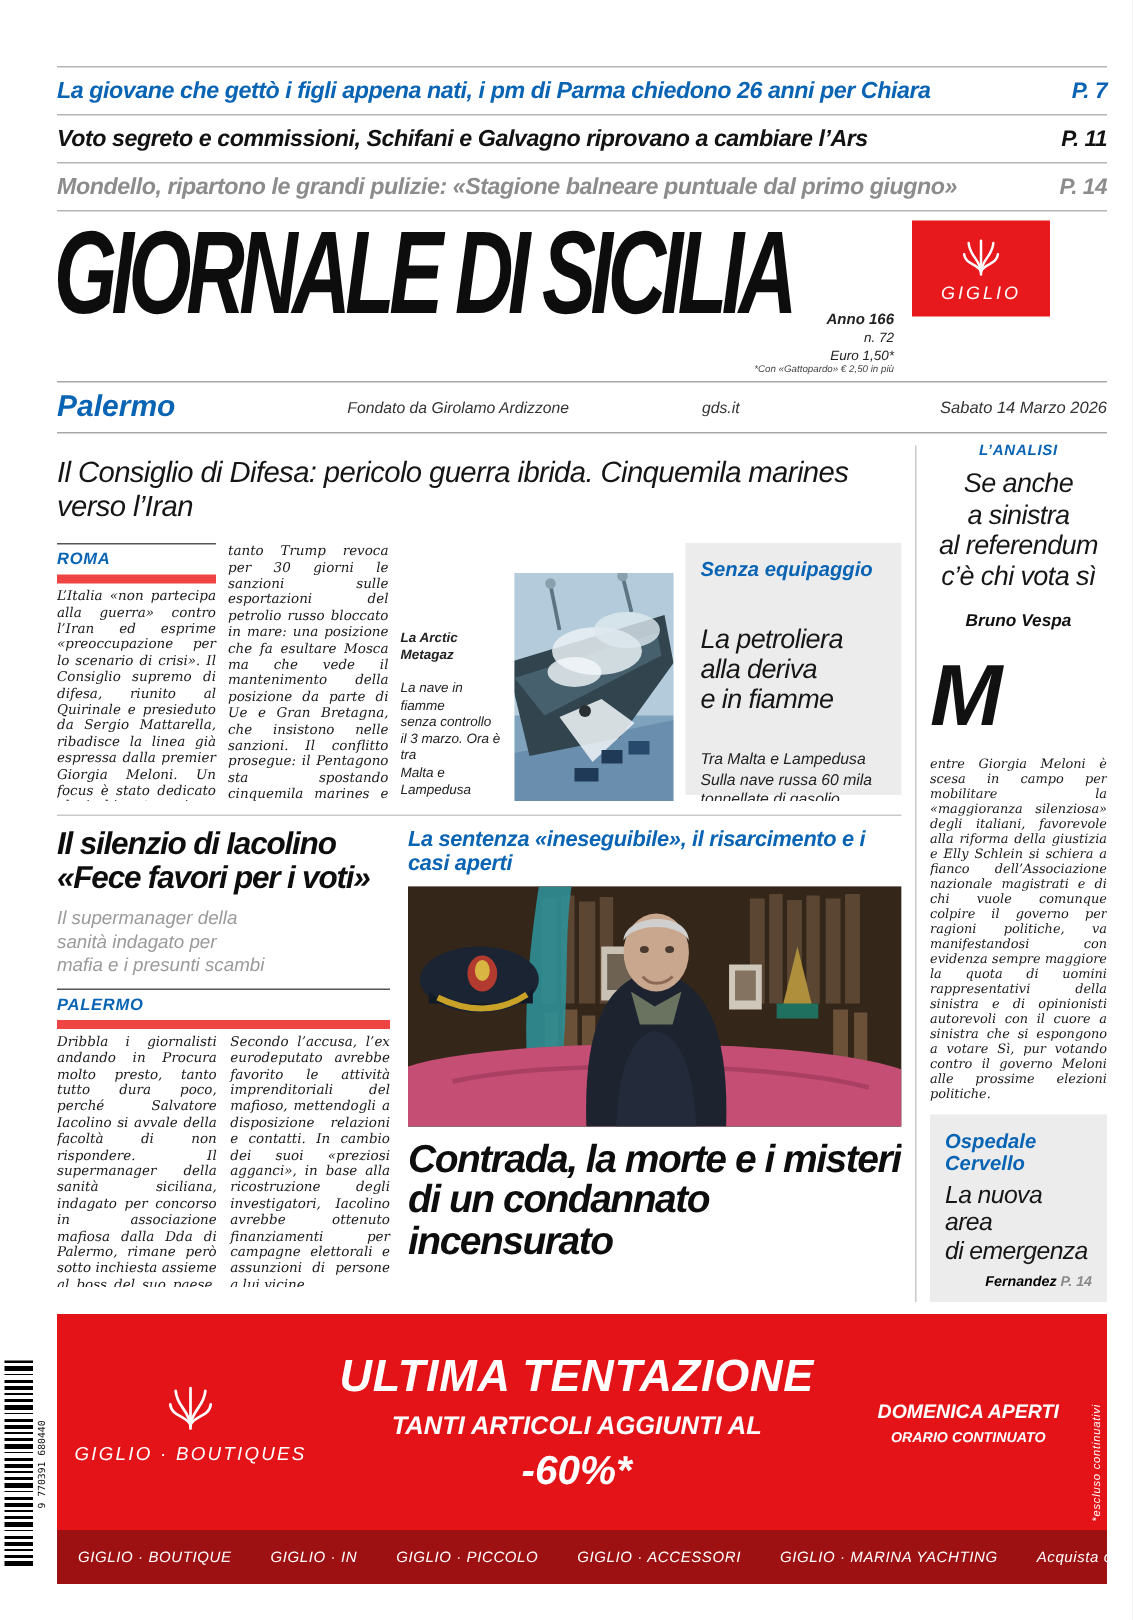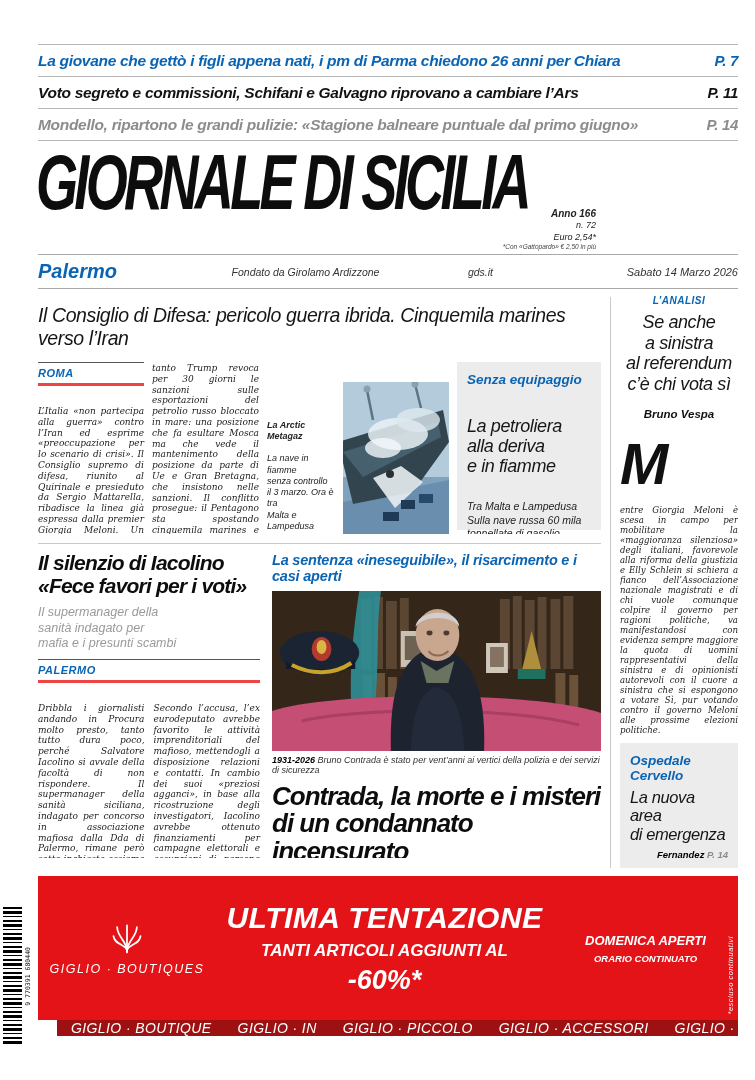--- a/index.html
+++ b/index.html
@@ -36,21 +36,21 @@
   .main-grid{display:flex;margin-top:6px;height:573px;}
   .main-left{flex:1;min-width:0;}
   .vrule{width:1px;background:#c9c9c9;margin:2px 9px 0 9px;}
   .main-right{width:118px;display:flex;flex-direction:column;}
 
   .lead-headline{font-weight:800;font-size:46px;line-height:1.02;letter-spacing:-1.8px;color:#0d0d0d;}
   .lead-sub{font-size:19.5px;letter-spacing:-0.4px;margin-top:9px;color:#151515;}
 
   .story-row1{display:flex;gap:8px;margin-top:12px;height:172px;overflow:hidden;}
   .dateline{font-size:11px;font-weight:bold;color:#0a64b4;letter-spacing:0.5px;
-            border-top:1px solid #555;border-bottom:3px solid #ef4444;padding:4px 0;margin-bottom:20px;}
+            border-top:1px solid #555;border-bottom:6px solid #ef4444;padding:4px 0;margin-bottom:4px;}
   .serif{font-family:"DejaVu Serif","Liberation Serif",serif;font-size:9px;line-height:1.2;
          text-align:justify;color:#1a1a1a;hyphens:auto;}
   .col-a{width:106px;} .col-b{width:107px;}
   .photo-cell{width:182px;display:flex;align-items:flex-end;gap:7px;}
   .ship-caption{flex:1;font-size:9px;line-height:1.25;color:#222;white-space:pre-line;padding-bottom:2px;}
   .ship-caption .cap-t{font-weight:bold;}
   .ship-photo{width:106px;height:152px;background:#b9cfdd;}
   .graybox{background:#ececec;padding:10px 10px 8px 10px;box-sizing:border-box;}
   .tanker-box{flex:1;height:168px;display:flex;flex-direction:column;gap:24px;}
   .box-kicker{color:#0a64b4;font-weight:bold;font-size:13.5px;margin-bottom:5px;}
@@ -97,22 +97,22 @@
   .ad-brand .t{font-size:12.5px;letter-spacing:1.5px;}
   .ad-center{flex:1;text-align:center;}
   .ad-title{font-weight:bold;font-size:30px;letter-spacing:0.5px;}
   .ad-line2{font-weight:bold;font-size:17px;margin-top:6px;}
   .ad-disc{font-weight:bold;font-size:27px;margin-top:4px;}
   .ad-right{width:185px;text-align:center;}
   .ad-right .r1{font-weight:bold;font-size:13px;}
   .ad-right .r2{font-weight:bold;font-size:9.5px;margin-top:5px;}
   .ad-vert{position:absolute;right:3px;bottom:6px;writing-mode:vertical-rl;transform:rotate(180deg);
            font-size:7.5px;letter-spacing:0.5px;}
-  .ad-strip{height:16px;background:#9e1112;display:flex;align-items:center;gap:0;color:#fff;
-            font-size:14px;letter-spacing:0.4px;padding:0 14px;box-sizing:border-box;margin-left:19px;}
+  .ad-strip{height:36px;background:#9e1112;display:flex;align-items:center;gap:0;color:#fff;
+            font-size:10px;letter-spacing:0.4px;padding:0 14px;box-sizing:border-box;}
   .ad-strip span{margin-right:26px;white-space:nowrap;}
   .ad-strip .buy{margin-left:auto;margin-right:0;}
 
   
   .barcode{position:absolute;left:3px;top:903px;width:30px;height:146px;display:flex;gap:2px;}
   .bars{width:19px;height:138px;align-self:center;
         background:repeating-linear-gradient(to bottom,#000 0 2px,#fff 2px 4px,#000 4px 7px,#fff 7px 9px,#000 9px 10px,#fff 10px 13px);}
   .barcode .num{writing-mode:vertical-rl;transform:rotate(180deg);font-family:"DejaVu Sans Mono",monospace;
                 font-size:6.5px;color:#111;align-self:center;}
 </style>
@@ -132,24 +132,36 @@
         <span class="pg">P. 11</span>
       </div>
       <div class="strip-row c-gray">
         <span>Mondello, ripartono le grandi pulizie: «Stagione balneare puntuale dal primo giugno»</span>
         <span class="pg">P. 14</span>
       </div>
     </div>
 
     <div class="masthead">
       <div class="mast-title">GIORNALE DI SICILIA</div>
+      <div class="logo-box">
+        <svg width="30" height="30" viewBox="0 0 40 40">
+          <g stroke="#fff" stroke-width="2.2" fill="none" stroke-linecap="round">
+            <path d="M20 36 L20 6"></path>
+            <path d="M20 34 C19 22 10 20 9 8"></path>
+            <path d="M20 34 C21 22 30 20 31 8"></path>
+            <path d="M20 33 C16 26 6 27 5 18"></path>
+            <path d="M20 33 C24 26 34 27 35 18"></path>
+          </g>
+        </svg>
+        <div class="logo-word">GIGLIO</div>
+      </div>
       <div class="pricing">
         <div class="anno">Anno 166</div>
         <div>n. 72</div>
-        <div>Euro 2,54*</div>
+        <div>Euro 1,50*</div>
         <div class="nota">*Con «Gattopardo» € 2,50 in più</div>
       </div>
     </div>
 
     <div class="folio">
       <div class="city">Palermo</div>
       <div class="mid">Fondato da Girolamo Ardizzone</div>
       <div class="mid">gds.it</div>
       <div class="date">Sabato 14 Marzo 2026</div>
     </div>
@@ -265,24 +277,20 @@
                 <path d="M120 160 C118 96 132 62 166 56 C202 62 216 98 214 160 Z" fill="#1d2430"></path>
                 <path d="M140 160 C142 120 150 100 166 96 C184 100 192 122 194 160 Z" fill="#232b3a"></path>
                 <ellipse cx="167" cy="44" rx="22" ry="26" fill="#c9a68e"></ellipse>
                 <path d="M145 36 C146 18 188 16 189 36 C182 24 152 24 145 36 Z" fill="#cfcfcf"></path>
                 <path d="M158 60 C162 66 172 66 178 60" stroke="#8a6a55" stroke-width="2" fill="none"></path>
                 <ellipse cx="159" cy="42" rx="3" ry="2.4" fill="#4a3a30"></ellipse>
                 <ellipse cx="176" cy="42" rx="3" ry="2.4" fill="#4a3a30"></ellipse>
                 <path d="M150 70 L166 80 L184 70 L178 92 L156 92 Z" fill="#6a7260"></path>
               </svg>
             </div>
-            <div class="con-caption">
-              <b>1931-2026</b>
-              <span>Bruno Contrada è stato per vent’anni ai vertici della polizia e dei servizi di sicurezza</span>
-            </div>
             <div class="con-head">Contrada, la morte e i misteri
 di un condannato incensurato</div>
 
           </div>
         </div>
       </div>
 
       <div class="vrule"></div>
 
       <div class="main-right">

